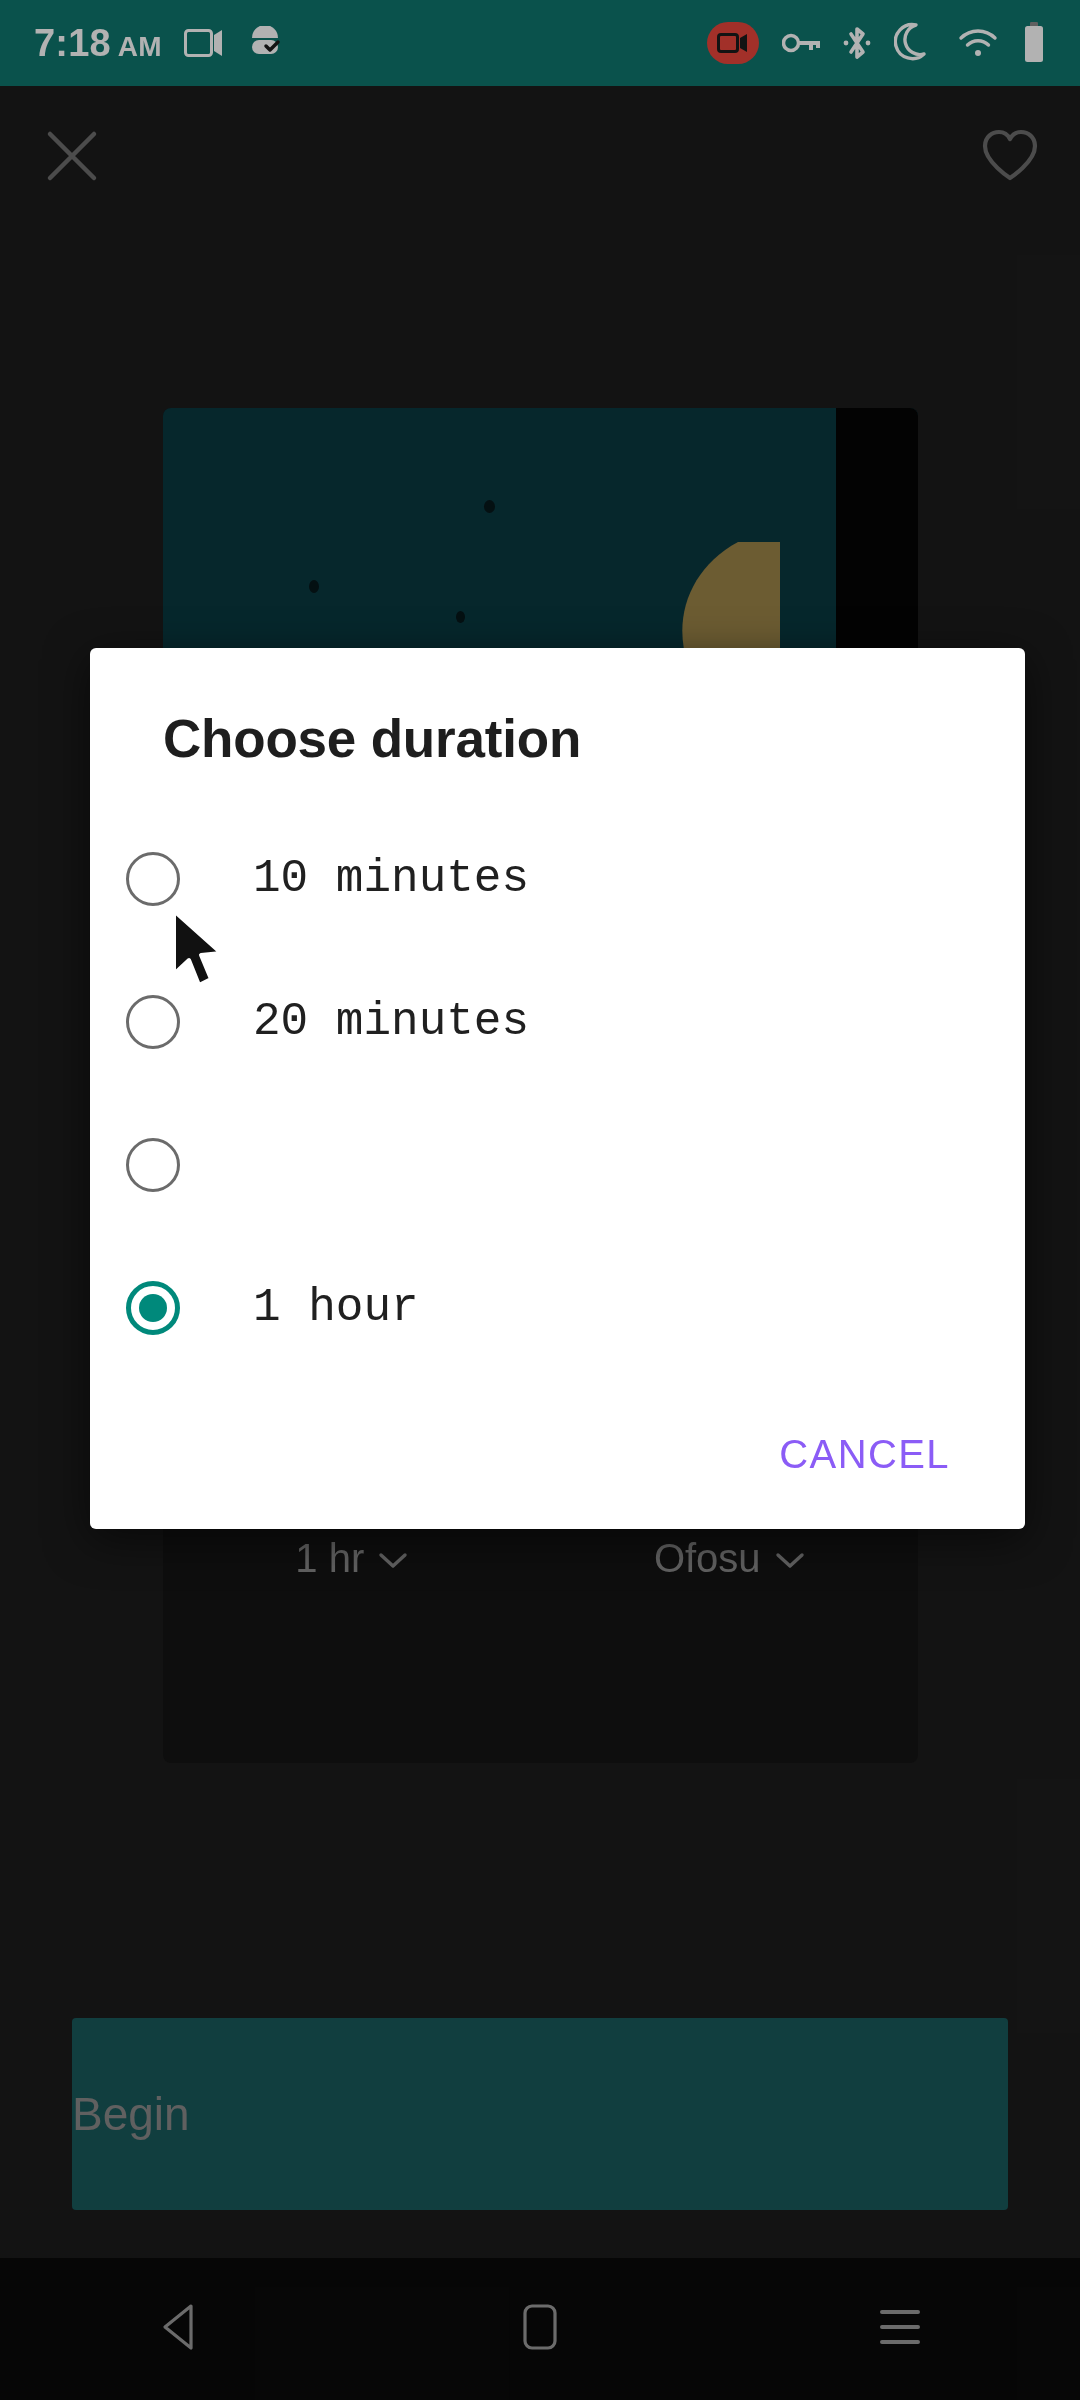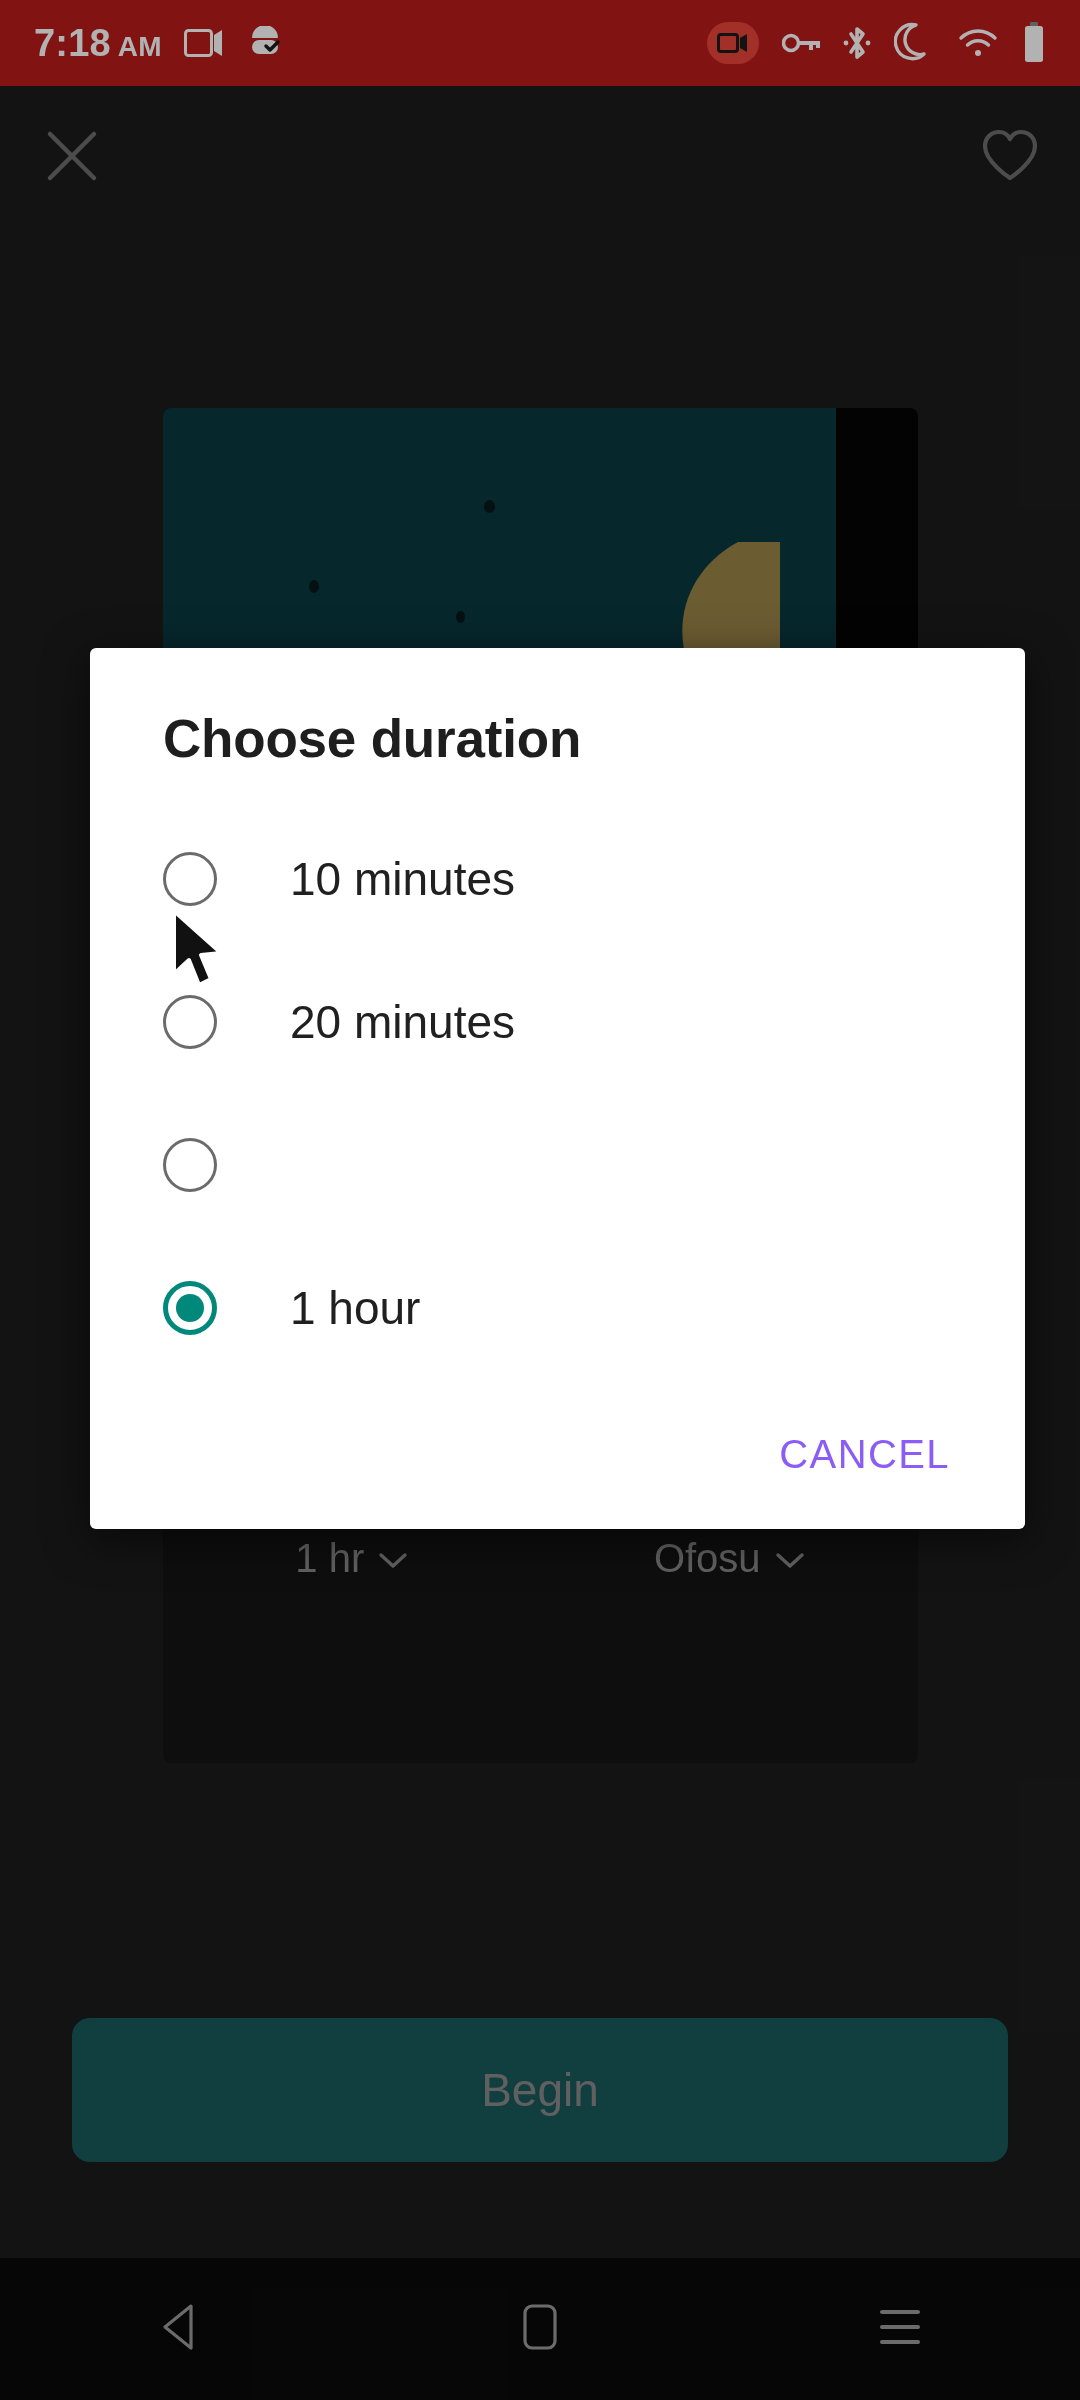--- a/index.html
+++ b/index.html
@@ -12,21 +12,21 @@
 
   
   #app-root {
     position:absolute; left:0; top:0; width:1080px; height:2400px;
     background:#1c1c1c;
   }
 
   
   #status-bar {
     position:absolute; left:0; top:0; width:1080px; height:86px;
-    background:#b91c1c;
+    background:#0f766e;
     display:flex; align-items:center; justify-content:space-between;
     padding:0 34px;
   }
   .sb-left { display:flex; align-items:center; gap:22px; }
   .sb-clock {
     color:#ffffff; font-size:38px; font-weight:700; letter-spacing:.2px;
     display:flex; align-items:baseline; gap:7px;
   }
   .sb-clock .ampm { font-size:28px; font-weight:700; }
   .sb-right { display:flex; align-items:center; gap:23px; }
@@ -73,23 +73,23 @@
     display:flex; align-items:center;
   }
   .meta-item {
     flex:1; display:flex; align-items:center; justify-content:center; gap:14px;
     color:#8c8c8c; font-size:40px; font-weight:400;
   }
   .meta-caret { font-size:30px; line-height:1; margin-top:4px; }
 
   
   #begin-button {
-    position:absolute; left:72px; top:2018px; width:936px; height:144px;
-    background:#19595b; border-radius:18px;
-    display:flex; align-items:center; justify-content:center;
+    position:absolute; left:72px; top:2018px; width:936px; height:192px;
+    background:#19595b; border-radius:4px;
+    display:flex; align-items:center; justify-content:flex-start;
     color:#8a8a8a; font-size:46px; font-weight:400;
   }
 
   
   #nav-bar {
     position:absolute; left:0; bottom:0; width:1080px; height:142px;
     background:#0a0a0a;
     display:flex; align-items:center; justify-content:space-around;
   }
   .nav-btn { width:150px; height:142px; display:flex; align-items:center; justify-content:center; }
@@ -104,21 +104,21 @@
     background:#ffffff; border-radius:6px;
     padding:0 0 0 0;
     box-shadow:0 10px 44px rgba(0,0,0,.55);
   }
   #dialog-title {
     color:#1e1e1e; font-size:53px; font-weight:700;
     padding:60px 0 20px 73px; letter-spacing:-.2px;
   }
   #options-list { padding:18px 0 0 0; }
   .option-row {
-    display:flex; align-items:center; height:143px; padding-left:73px;
+    display:flex; align-items:center; height:143px; padding-left:36px;font-family:Liberation Mono, monospace;
   }
   .radio {
     width:54px; height:54px; border-radius:50%;
     border:3px solid #6b6b6b; background:transparent;
     flex:0 0 auto;
     display:flex; align-items:center; justify-content:center;
   }
   .radio.checked { border-color:#00897b; border-width:5px; }
   .radio .dot {
     width:28px; height:28px; border-radius:50%; background:#00897b; display:none;

